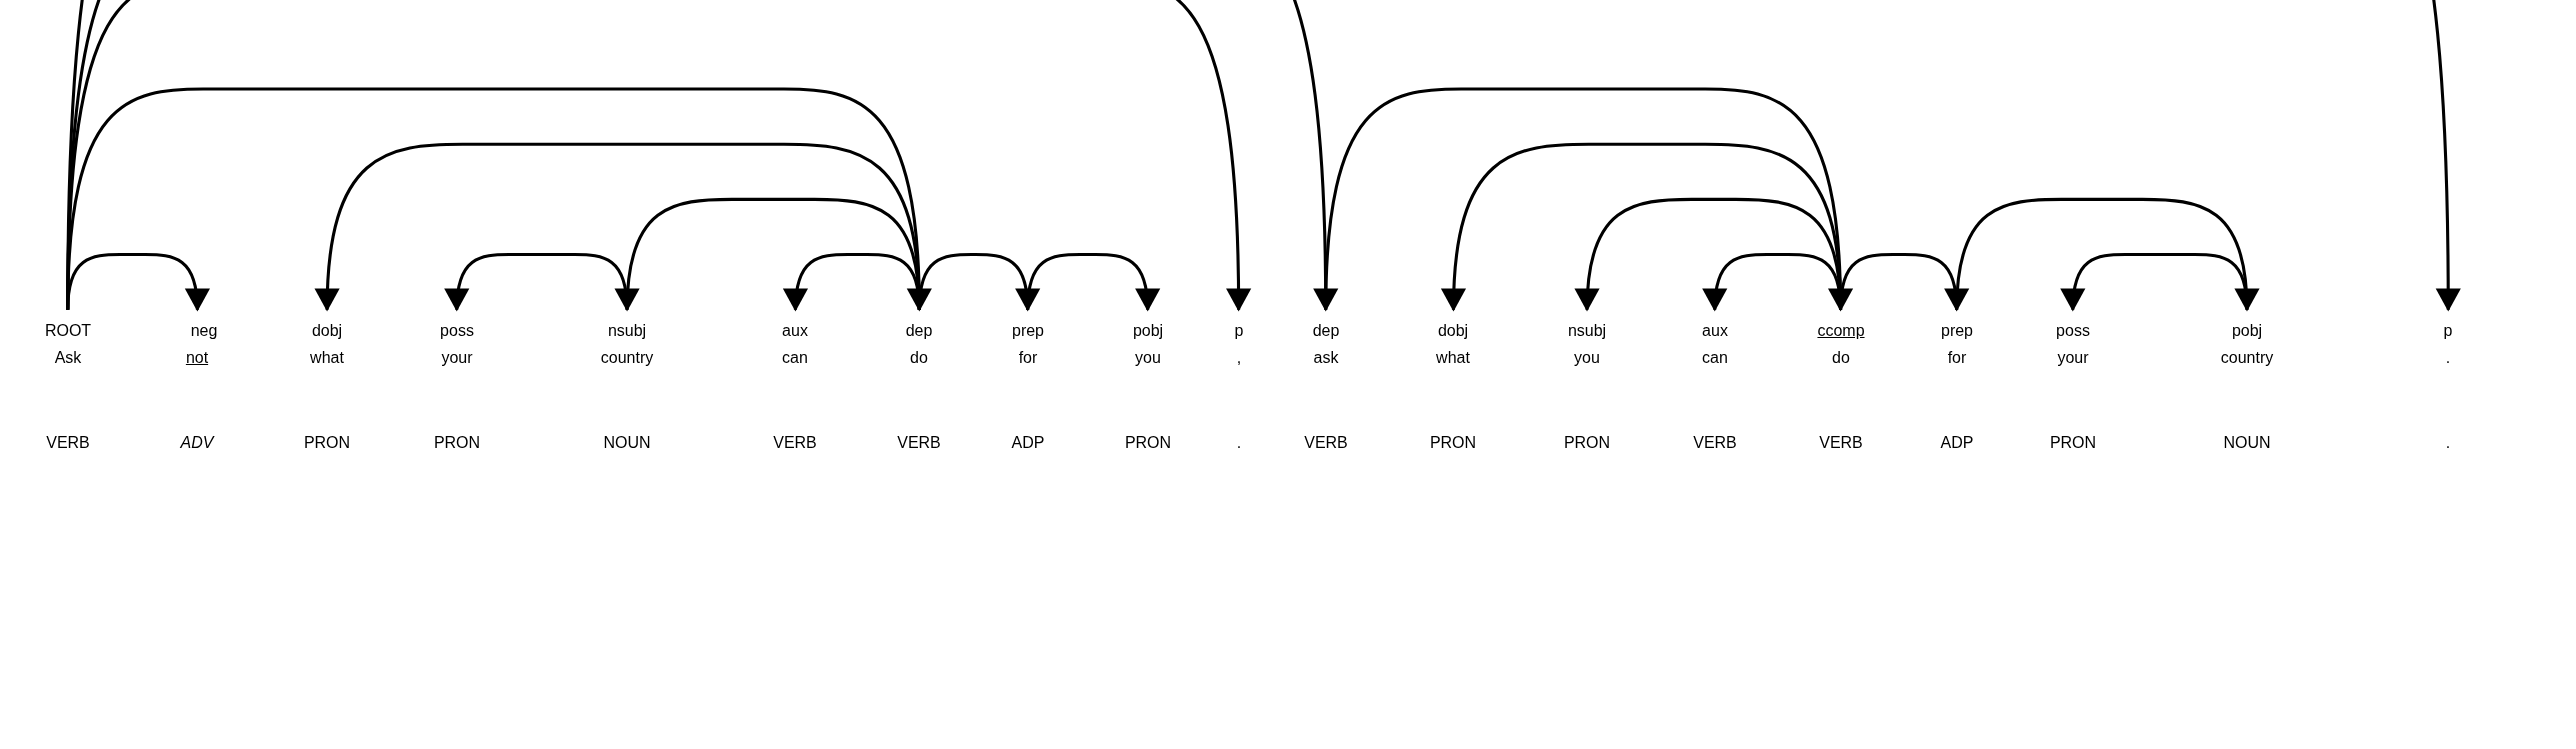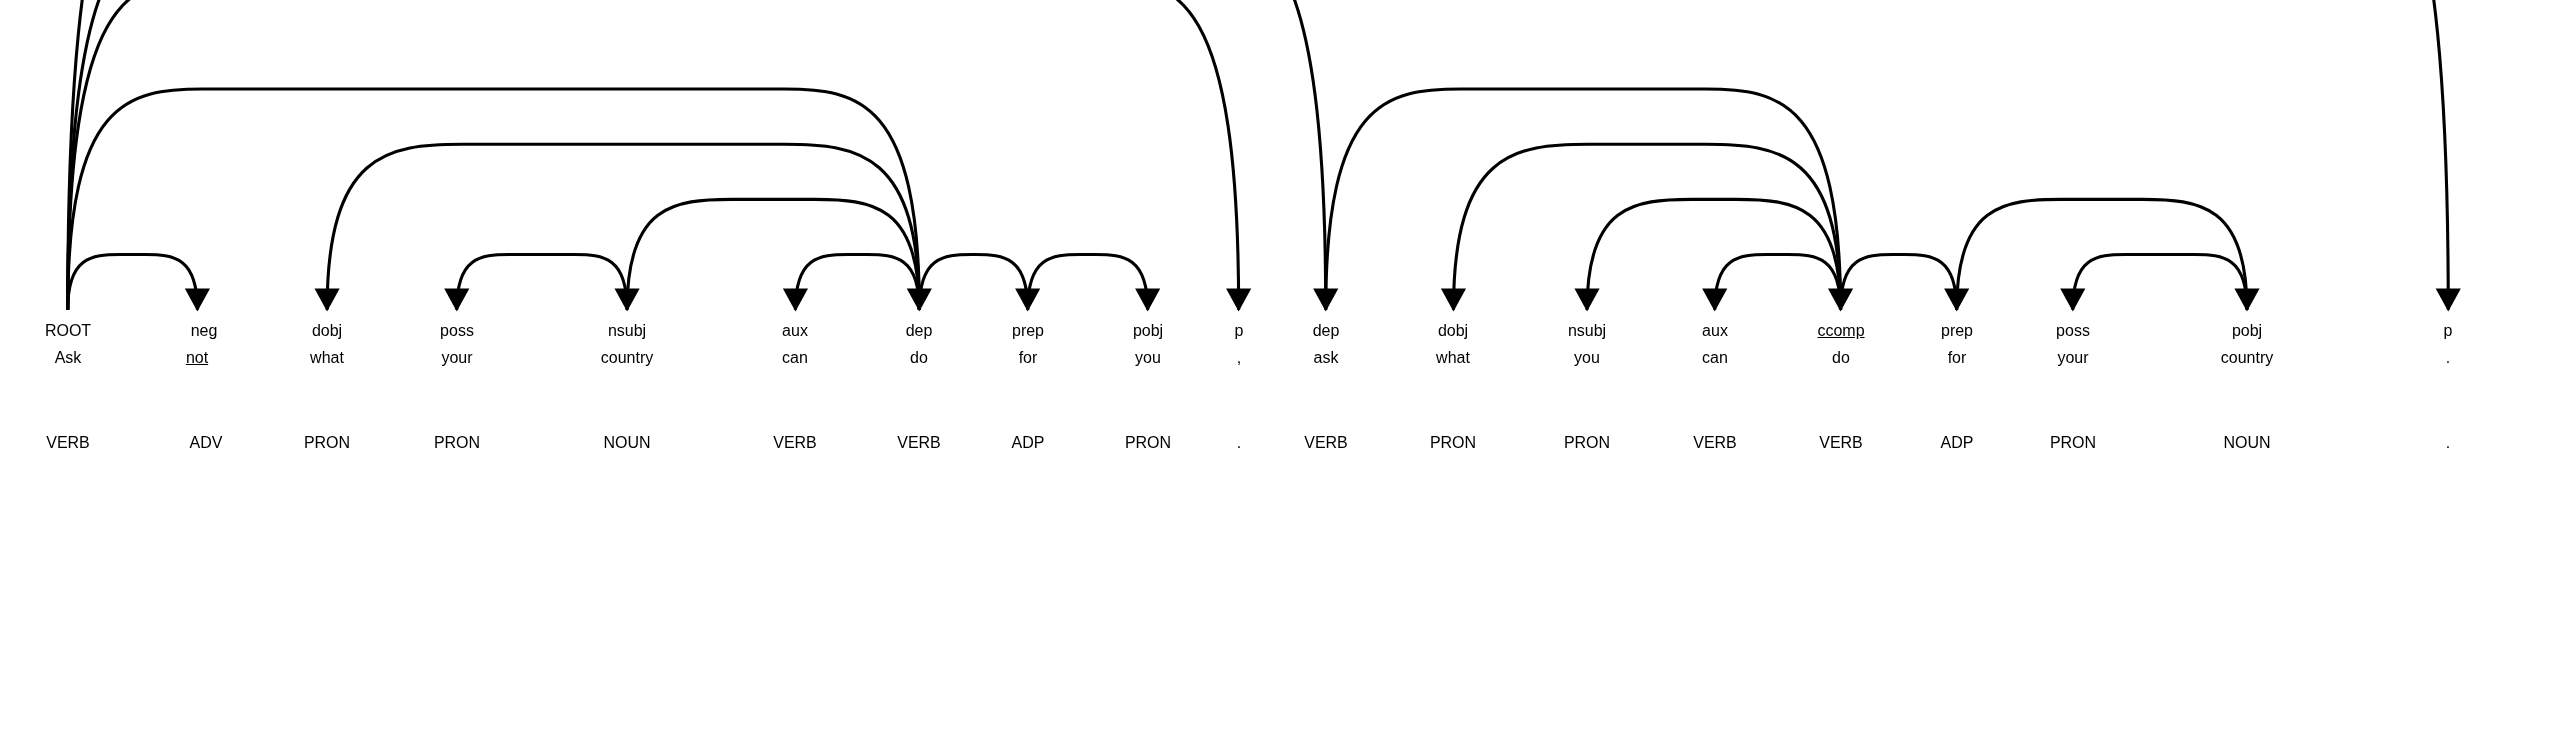--- a/index.html
+++ b/index.html
@@ -89,21 +89,21 @@
         <path d="M 2022 320 C 2022 211.7 2070.735 206 2130.3 206 L 2213.7 206 C 2273.265 206 2322 211.7 2322 320" fill="none" stroke="#000000" stroke-width="3.2" stroke-linecap="butt"></path>
         <path d="M 2309 298 L 2335 298 L 2322 322 Z" fill="#000000"></path>
       </g>
     </svg>
   <div id="tokens">
       <div class="tok row-dep" style="left: 68px;">ROOT</div>
       <div class="tok row-word" style="left: 68px;">Ask</div>
       <div class="tok row-pos" style="left: 68px;">VERB</div>
       <div class="tok row-dep" style="left: 204px;">neg</div>
       <div class="tok row-word" style="left: 197px; text-decoration: underline;">not</div>
-      <div class="tok row-pos" style="left: 206px;">ADV</div>
+      <div class="tok row-pos" style="left: 197px; font-style: italic;">ADV</div>
       <div class="tok row-dep" style="left: 327px;">dobj</div>
       <div class="tok row-word" style="left: 327px;">what</div>
       <div class="tok row-pos" style="left: 327px;">PRON</div>
       <div class="tok row-dep" style="left: 457px;">poss</div>
       <div class="tok row-word" style="left: 457px;">your</div>
       <div class="tok row-pos" style="left: 457px;">PRON</div>
       <div class="tok row-dep" style="left: 627px;">nsubj</div>
       <div class="tok row-word" style="left: 627px;">country</div>
       <div class="tok row-pos" style="left: 627px;">NOUN</div>
       <div class="tok row-dep" style="left: 795px;">aux</div>

